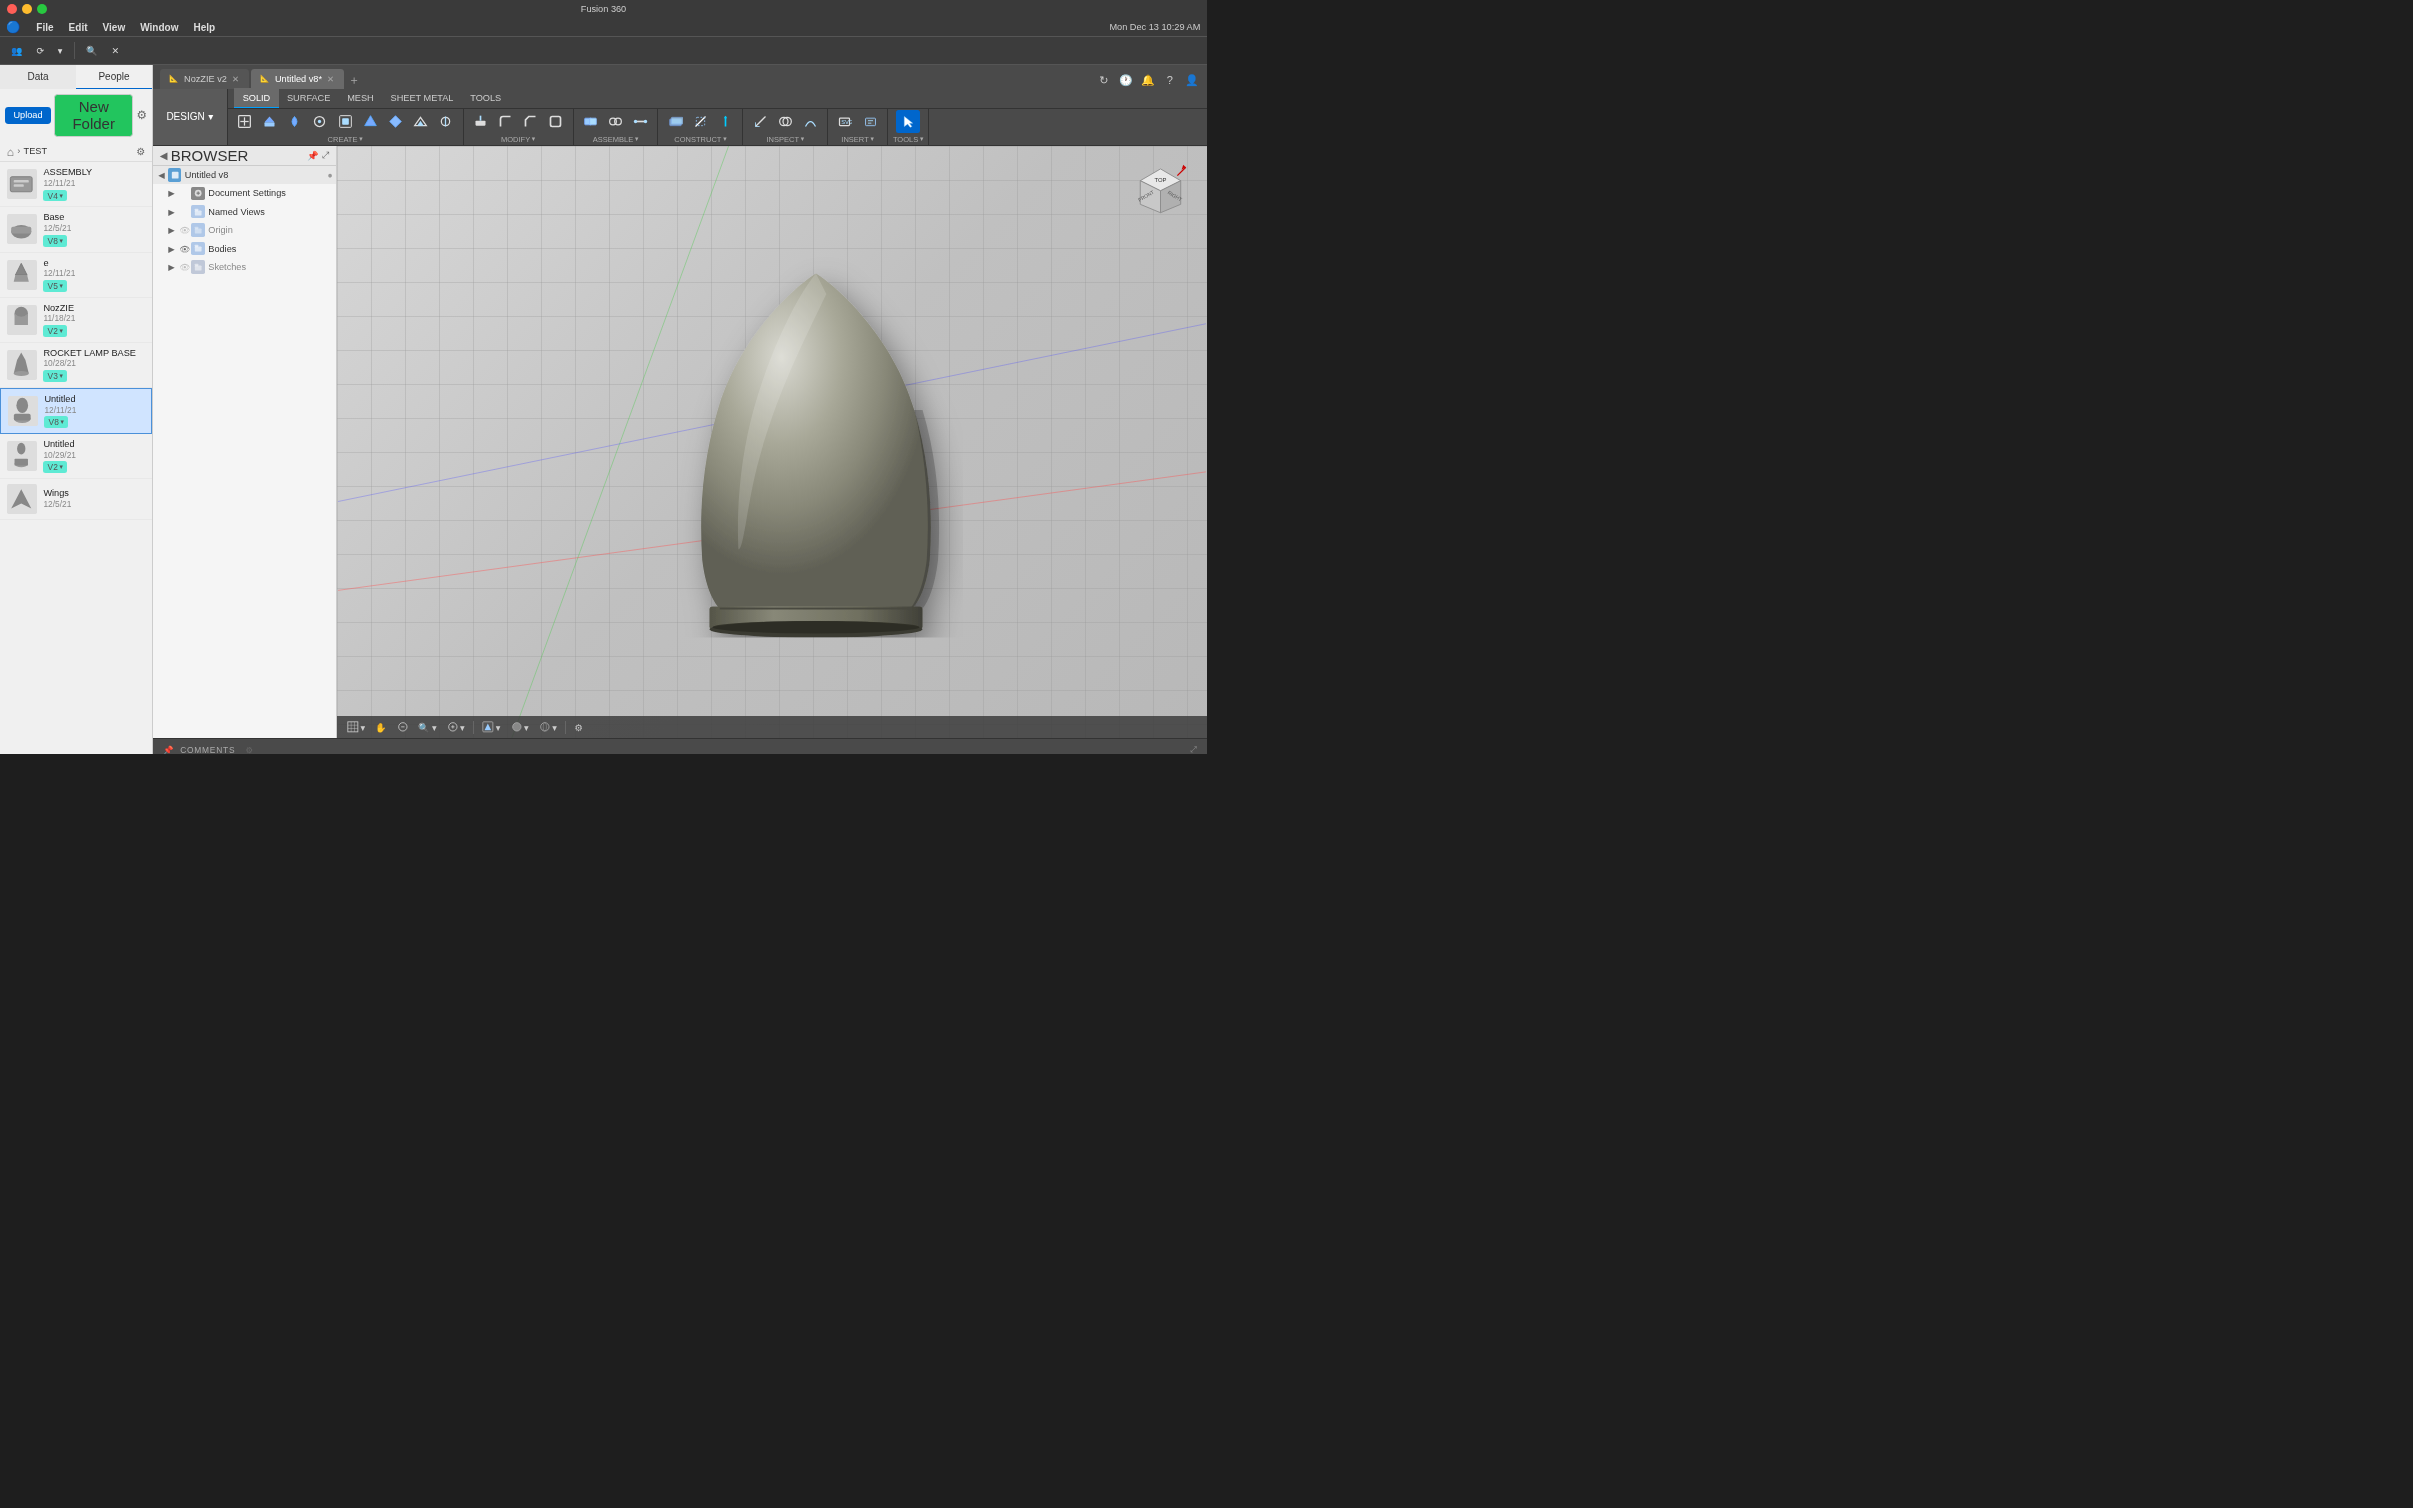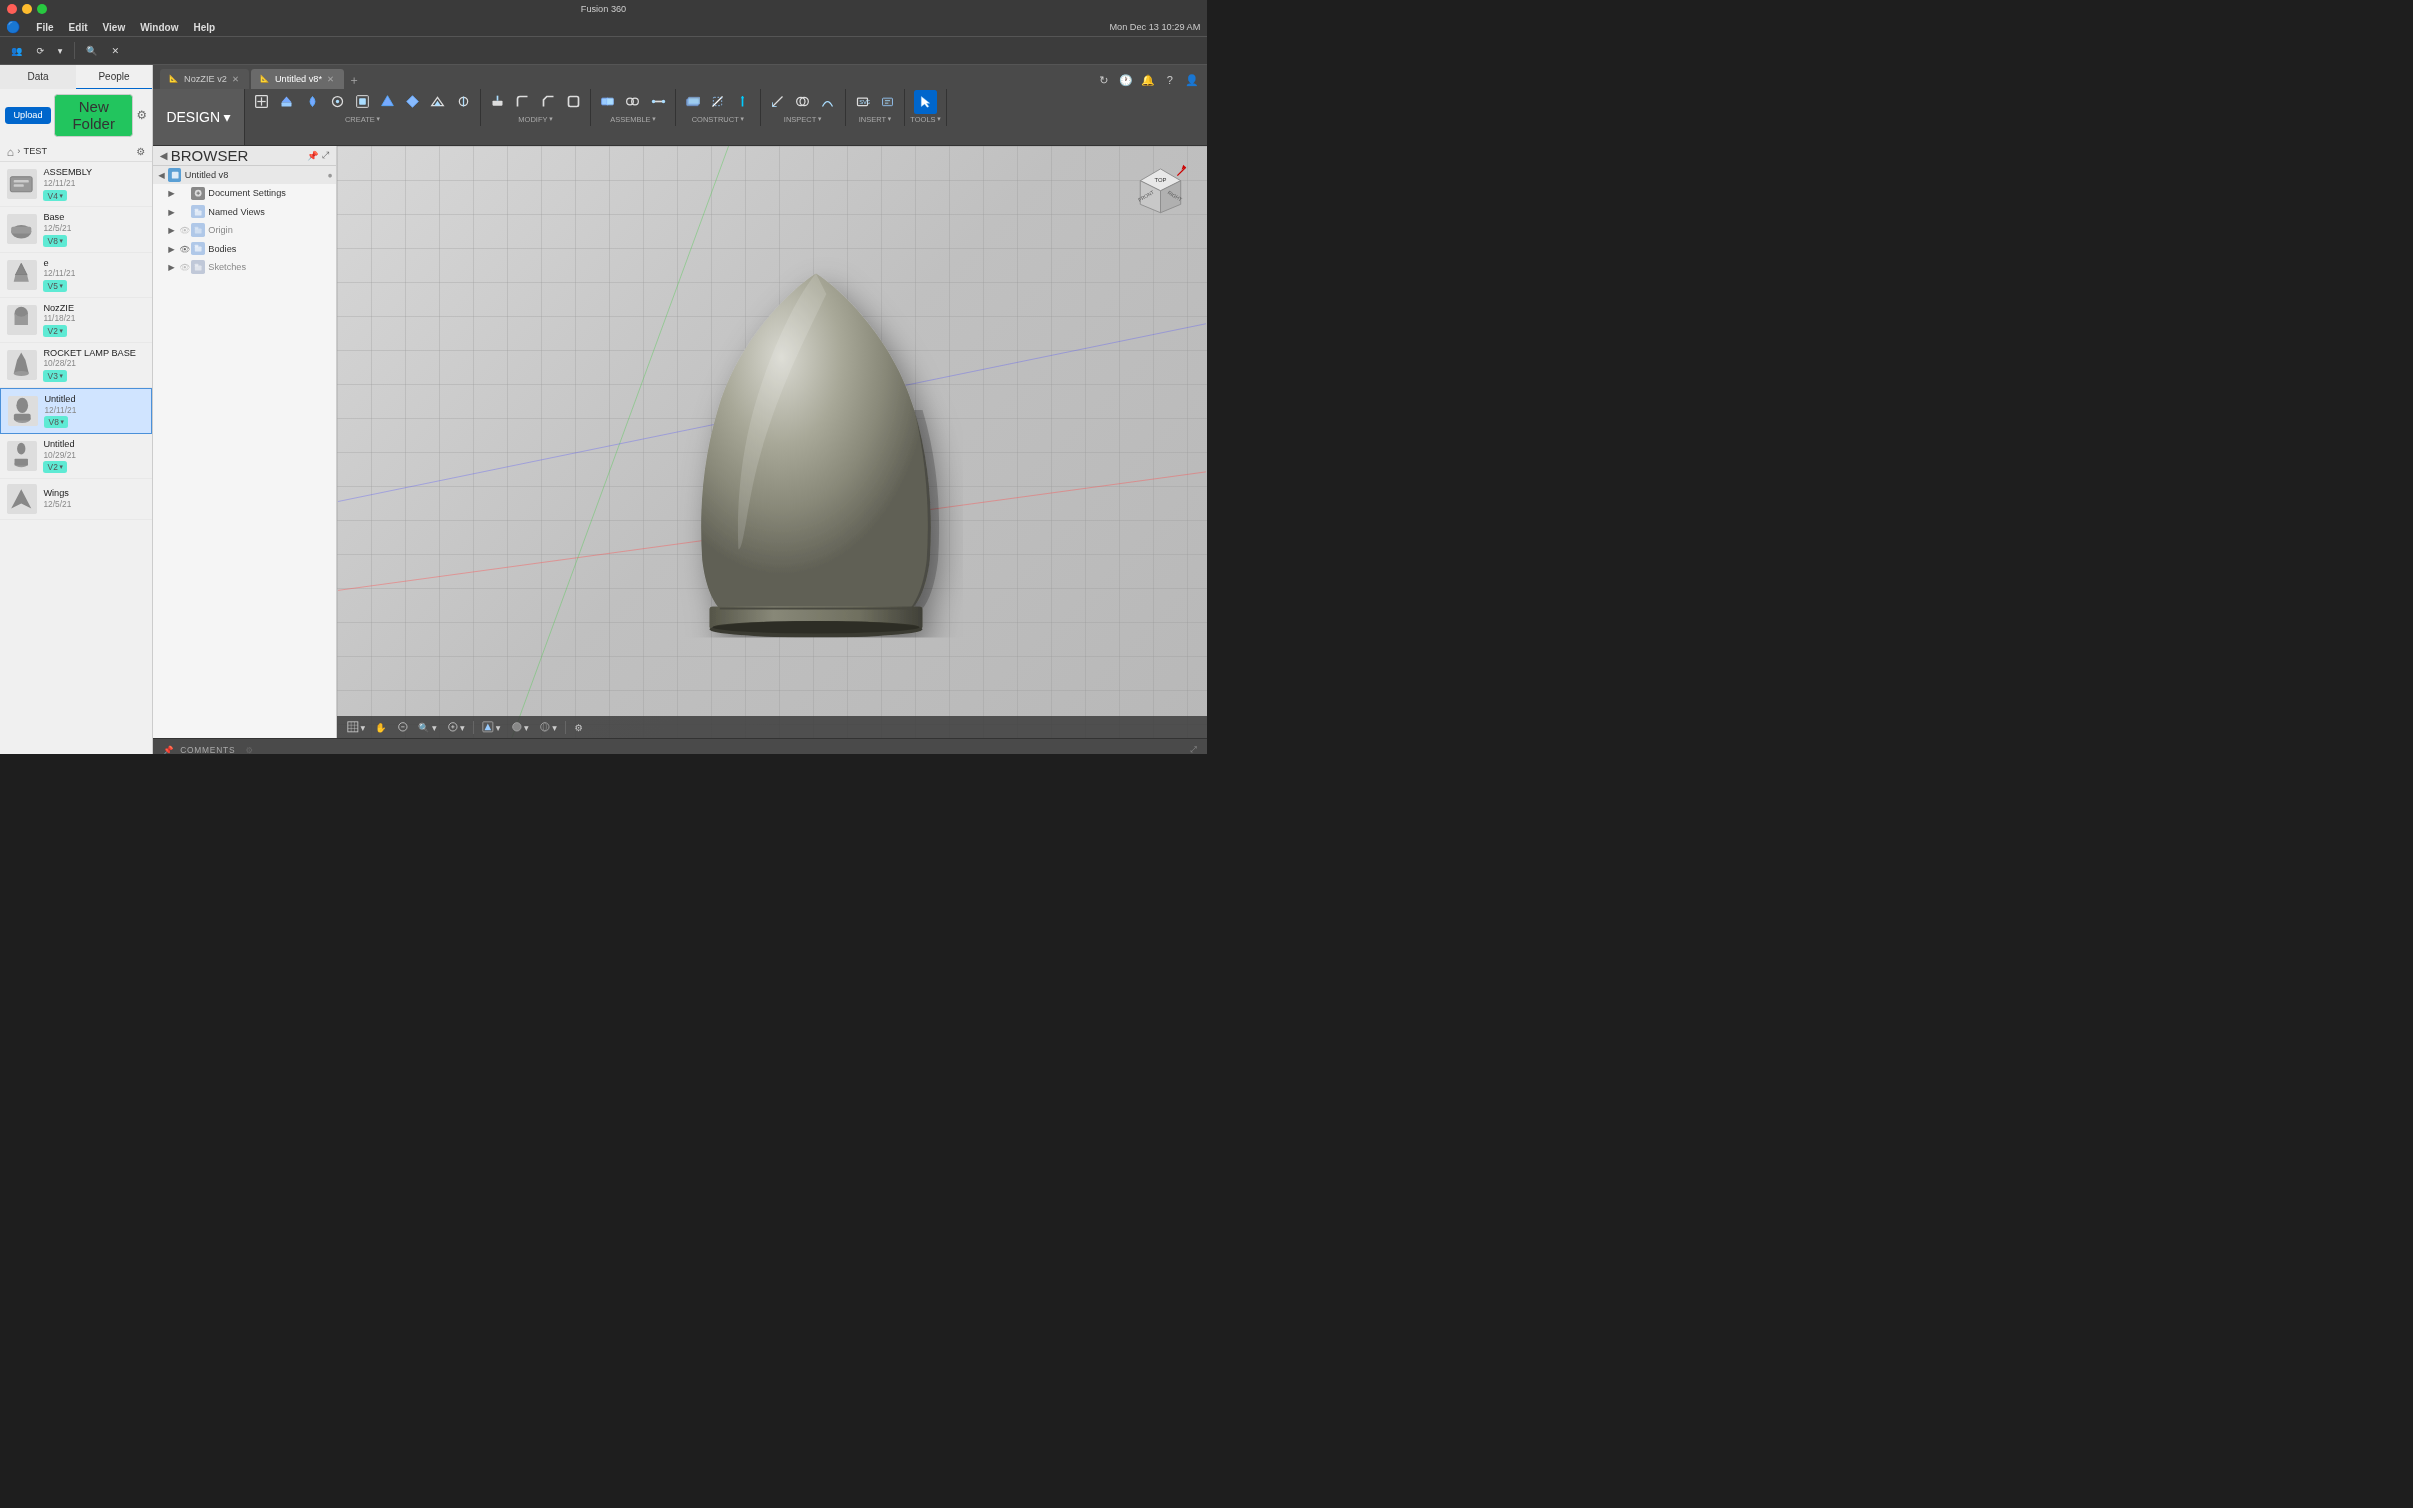--- a/index.html
+++ b/index.html
@@ -303,21 +303,21 @@
       background: #4a4a4a;
       display: flex;
       align-items: stretch;
       padding: 0;
       border-bottom: 0.8px solid #333;
     }
     .ribbon-design-btn {
       display: flex;
       align-items: center;
       padding: 0 13.4px;
-      font-size: 14px;
+      font-size: 10px;
       color: #fff;
       background: #5a5a5a;
       cursor: pointer;
       border-right: 0.8px solid #333;
       gap: 3.4px;
     }
     .ribbon-sub-tabs {
       display: flex;
       flex-direction: column;
       flex: 1;
@@ -834,20 +834,27 @@
           <div class="tab-icon-btn">👤</div>
         </div>
       </div>
 
       <div class="ribbon">
         <div class="ribbon-design-btn">
           <span>DESIGN</span>
           <span>▾</span>
         </div>
         <div class="ribbon-sub-tabs">
+          <div class="ribbon-tab-row">
+            <div class="ribbon-tab active">SOLID</div>
+            <div class="ribbon-tab">SURFACE</div>
+            <div class="ribbon-tab">MESH</div>
+            <div class="ribbon-tab">SHEET METAL</div>
+            <div class="ribbon-tab">TOOLS</div>
+          </div>
           <div class="ribbon-tools-row">
 
             <div class="ribbon-group">
               <div class="ribbon-group-inner">
                 <div class="ribbon-group-tools">
 
                   <button class="ribbon-tool-btn">
                     <svg width="15" height="15" viewBox="0 0 18 18">
                         <rect x="2" y="2" width="14" height="14" rx="1" fill="none" stroke="#ddd" stroke-width="1.5"></rect>
                         <line x1="9" y1="4" x2="9" y2="14" stroke="#ddd" stroke-width="1.5"></line>

